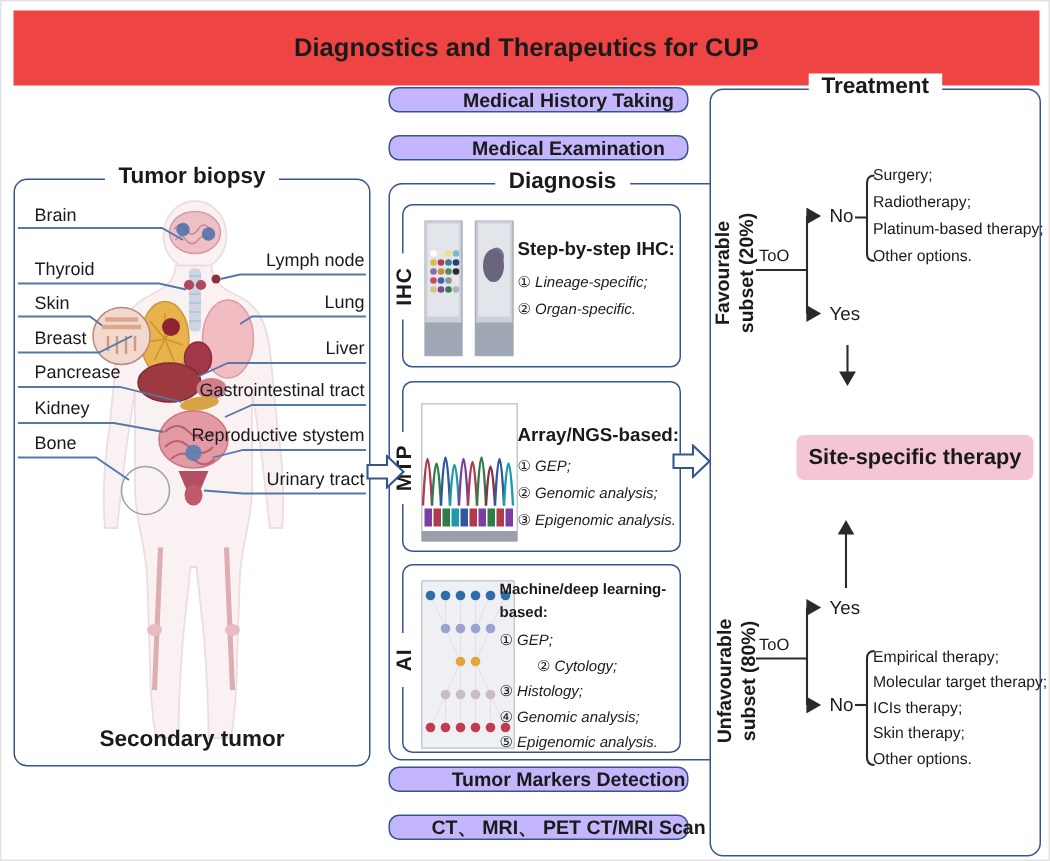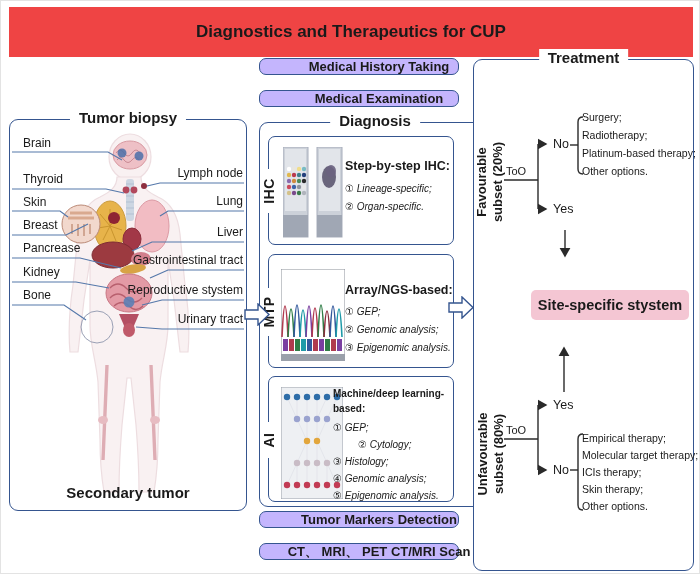--- a/index.html
+++ b/index.html
@@ -314,21 +314,21 @@
     <div class="too" style="left:32px;top:105px;">ToO</div>
     <div class="yn" style="left:79px;top:77px;">No</div>
     <div class="yn" style="left:79px;top:142px;">Yes</div>
     <div class="opt-list" style="left:108px;top:48px;line-height:18px;">
       <div class="opt">Surgery;</div>
       <div class="opt">Radiotherapy;</div>
       <div class="opt">Platinum-based therapy;</div>
       <div class="opt">Other options.</div>
     </div>
 
-    <div class="site-box">Site-specific stystem</div>
+    <div class="site-box">Site-specific therapy</div>
 
     <div class="rot-label" style="width:140px;height:34px;left:-52px;top:377px;">
       <div>Unfavourable</div>
       <div>subset (80%)</div>
     </div>
     <div class="too" style="left:32px;top:364px;">ToO</div>
     <div class="yn" style="left:79px;top:338px;">Yes</div>
     <div class="yn" style="left:79px;top:403px;">No</div>
     <div class="opt-list" style="left:108px;top:370px;line-height:17px;">
       <div class="opt">Empirical therapy;</div>

